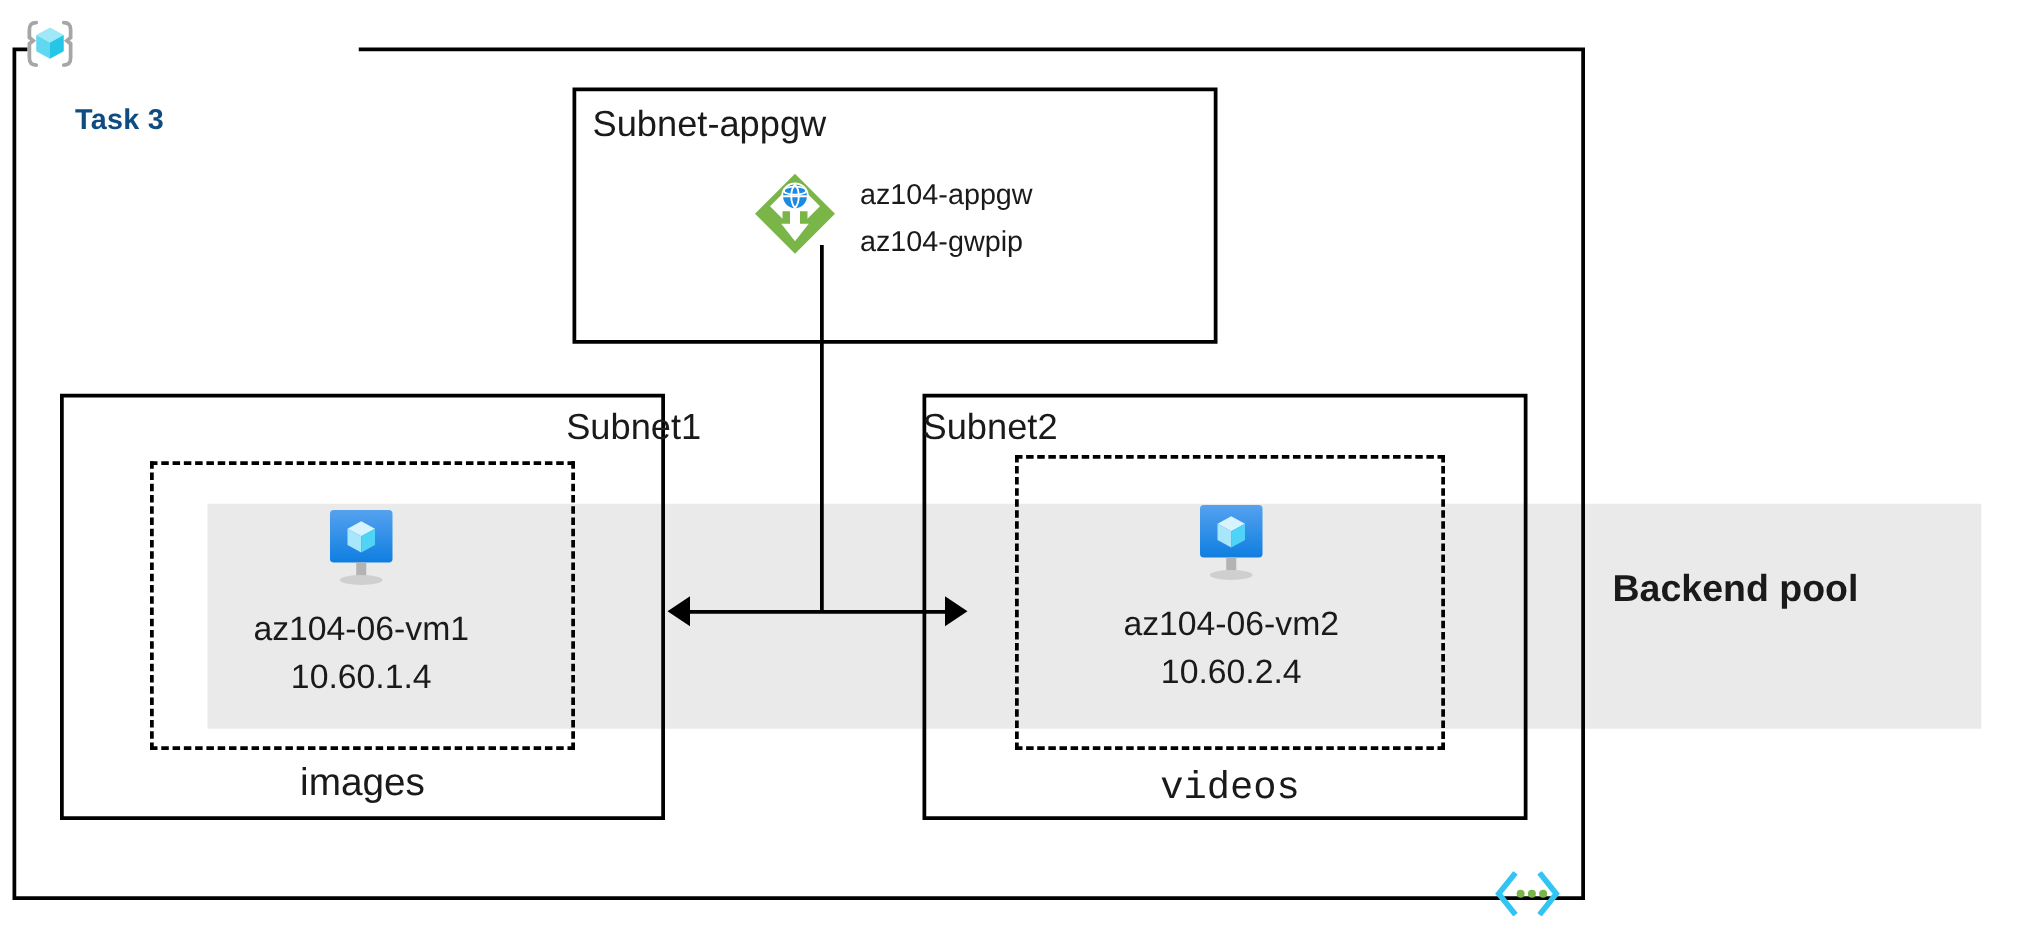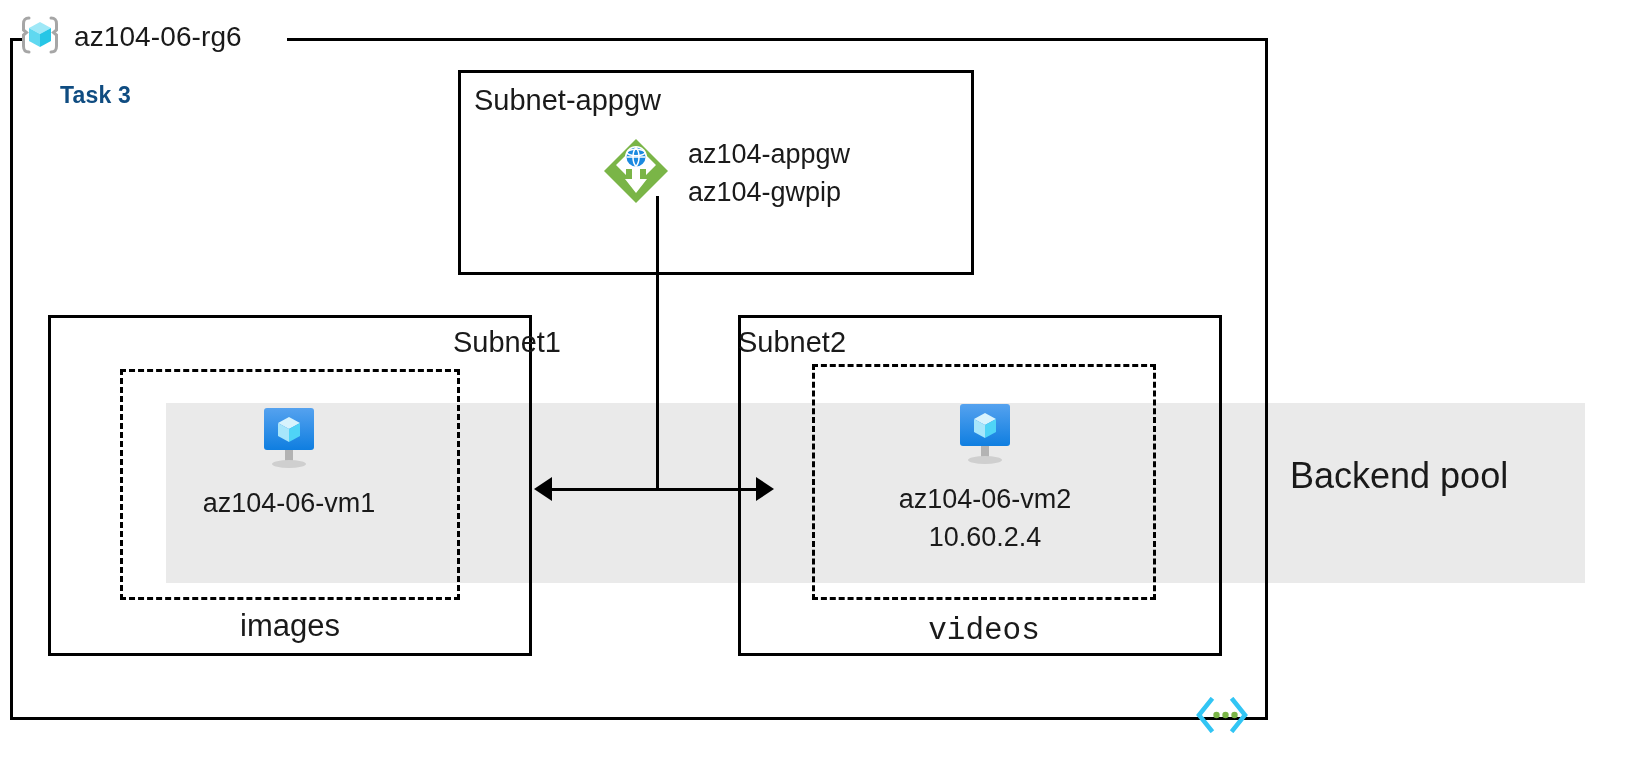--- a/index.html
+++ b/index.html
@@ -72,23 +72,24 @@
     left: 166px;
     top: 403px;
     width: 1419px;
     height: 180px;
     background: #eaeaea;
   }
   #backend-pool-label {
     position: absolute;
     left: 1290px;
     top: 455px;
-    font-size: 36px;
-    color: #1a1a1a;
-    white-space: nowrap;
+    font-size: 30px;
+    color: #1a1a1a;
+    white-space: nowrap;
+    font-weight: bold;
   }
 
   
   .subnet-box {
     position: absolute;
     box-sizing: border-box;
     border: 3px solid #000000;
     background: transparent;
   }
   .subnet-title {
@@ -149,21 +150,21 @@
   #appgw-group {
     position: absolute;
     left: 600px;
     top: 135px;
     display: flex;
     align-items: center;
     gap: 16px;
   }
   #appgw-text { line-height: 38px; }
   #appgw-name, #appgw-pip {
-    font-size: 27px;
+    font-size: 23px;
     color: #1a1a1a;
     white-space: nowrap;
   }
 
   
   #vline-appgw {
     position: absolute;
     left: 656px;
     top: 196px;
     width: 3px;
@@ -215,21 +216,20 @@
 
         <path d="M11,5 C6,5 5.5,8 5.5,11 L5.5,17 L8.5,19.5 L5.5,22 L5.5,33 C5.5,36 6,39 11,39" fill="none" stroke="#a6a6a6" stroke-width="3" stroke-linecap="round"></path>
 
         <path d="M33,5 C38,5 38.5,8 38.5,11 L38.5,17 L35.5,19.5 L38.5,22 L38.5,33 C38.5,36 38,39 33,39" fill="none" stroke="#a6a6a6" stroke-width="3" stroke-linecap="round"></path>
 
         <polygon points="22,9 33,15 22,21 11,15" fill="#9fe8f7"></polygon>
         <polygon points="11,15 22,21 22,34 11,28" fill="#5fd8f0"></polygon>
         <polygon points="33,15 22,21 22,34 33,28" fill="#26c6e6"></polygon>
       </svg>
     </span>
-    <span id="rg-title-label">az104-06-rg6</span>
   </div>
 
   <div id="task-label">Task 3</div>
 
   <div class="subnet-box" id="subnet-appgw-box"></div>
   <div class="subnet-title" id="subnet-appgw-title">Subnet-appgw</div>
 
   <div id="appgw-group">
     <span>
       <svg width="72" height="72" viewBox="0 0 72 72">
@@ -274,20 +274,21 @@
         <rect x="14" y="4" width="50" height="42" rx="3" fill="url(#vmg1)"></rect>
         <rect x="35" y="46" width="8" height="12" fill="#b3b3b3"></rect>
         <ellipse cx="39" cy="60" rx="17" ry="4" fill="#cfcfcf"></ellipse>
         <polygon points="39,13 50,19 39,25 28,19" fill="#d7f3fd"></polygon>
         <polygon points="28,19 39,25 39,38 28,32" fill="#a7e6fb"></polygon>
         <polygon points="50,19 39,25 39,38 50,32" fill="#4fd4f7"></polygon>
       </svg>
     </div>
     <div class="vm-text-block">
       <div class="vm-name">az104-06-vm1</div>
+      <div class="vm-ip">10.60.1.4</div>
     </div>
   </div>
 
   <div class="dashed-caption" id="caption1">images</div>
 
   <div class="subnet-box" id="subnet2-box"></div>
   <div class="subnet-title" id="subnet2-title">Subnet2</div>
   <div class="dashed-box" id="dashed2"></div>
 
   <div class="vm-group" id="vm2-group">

